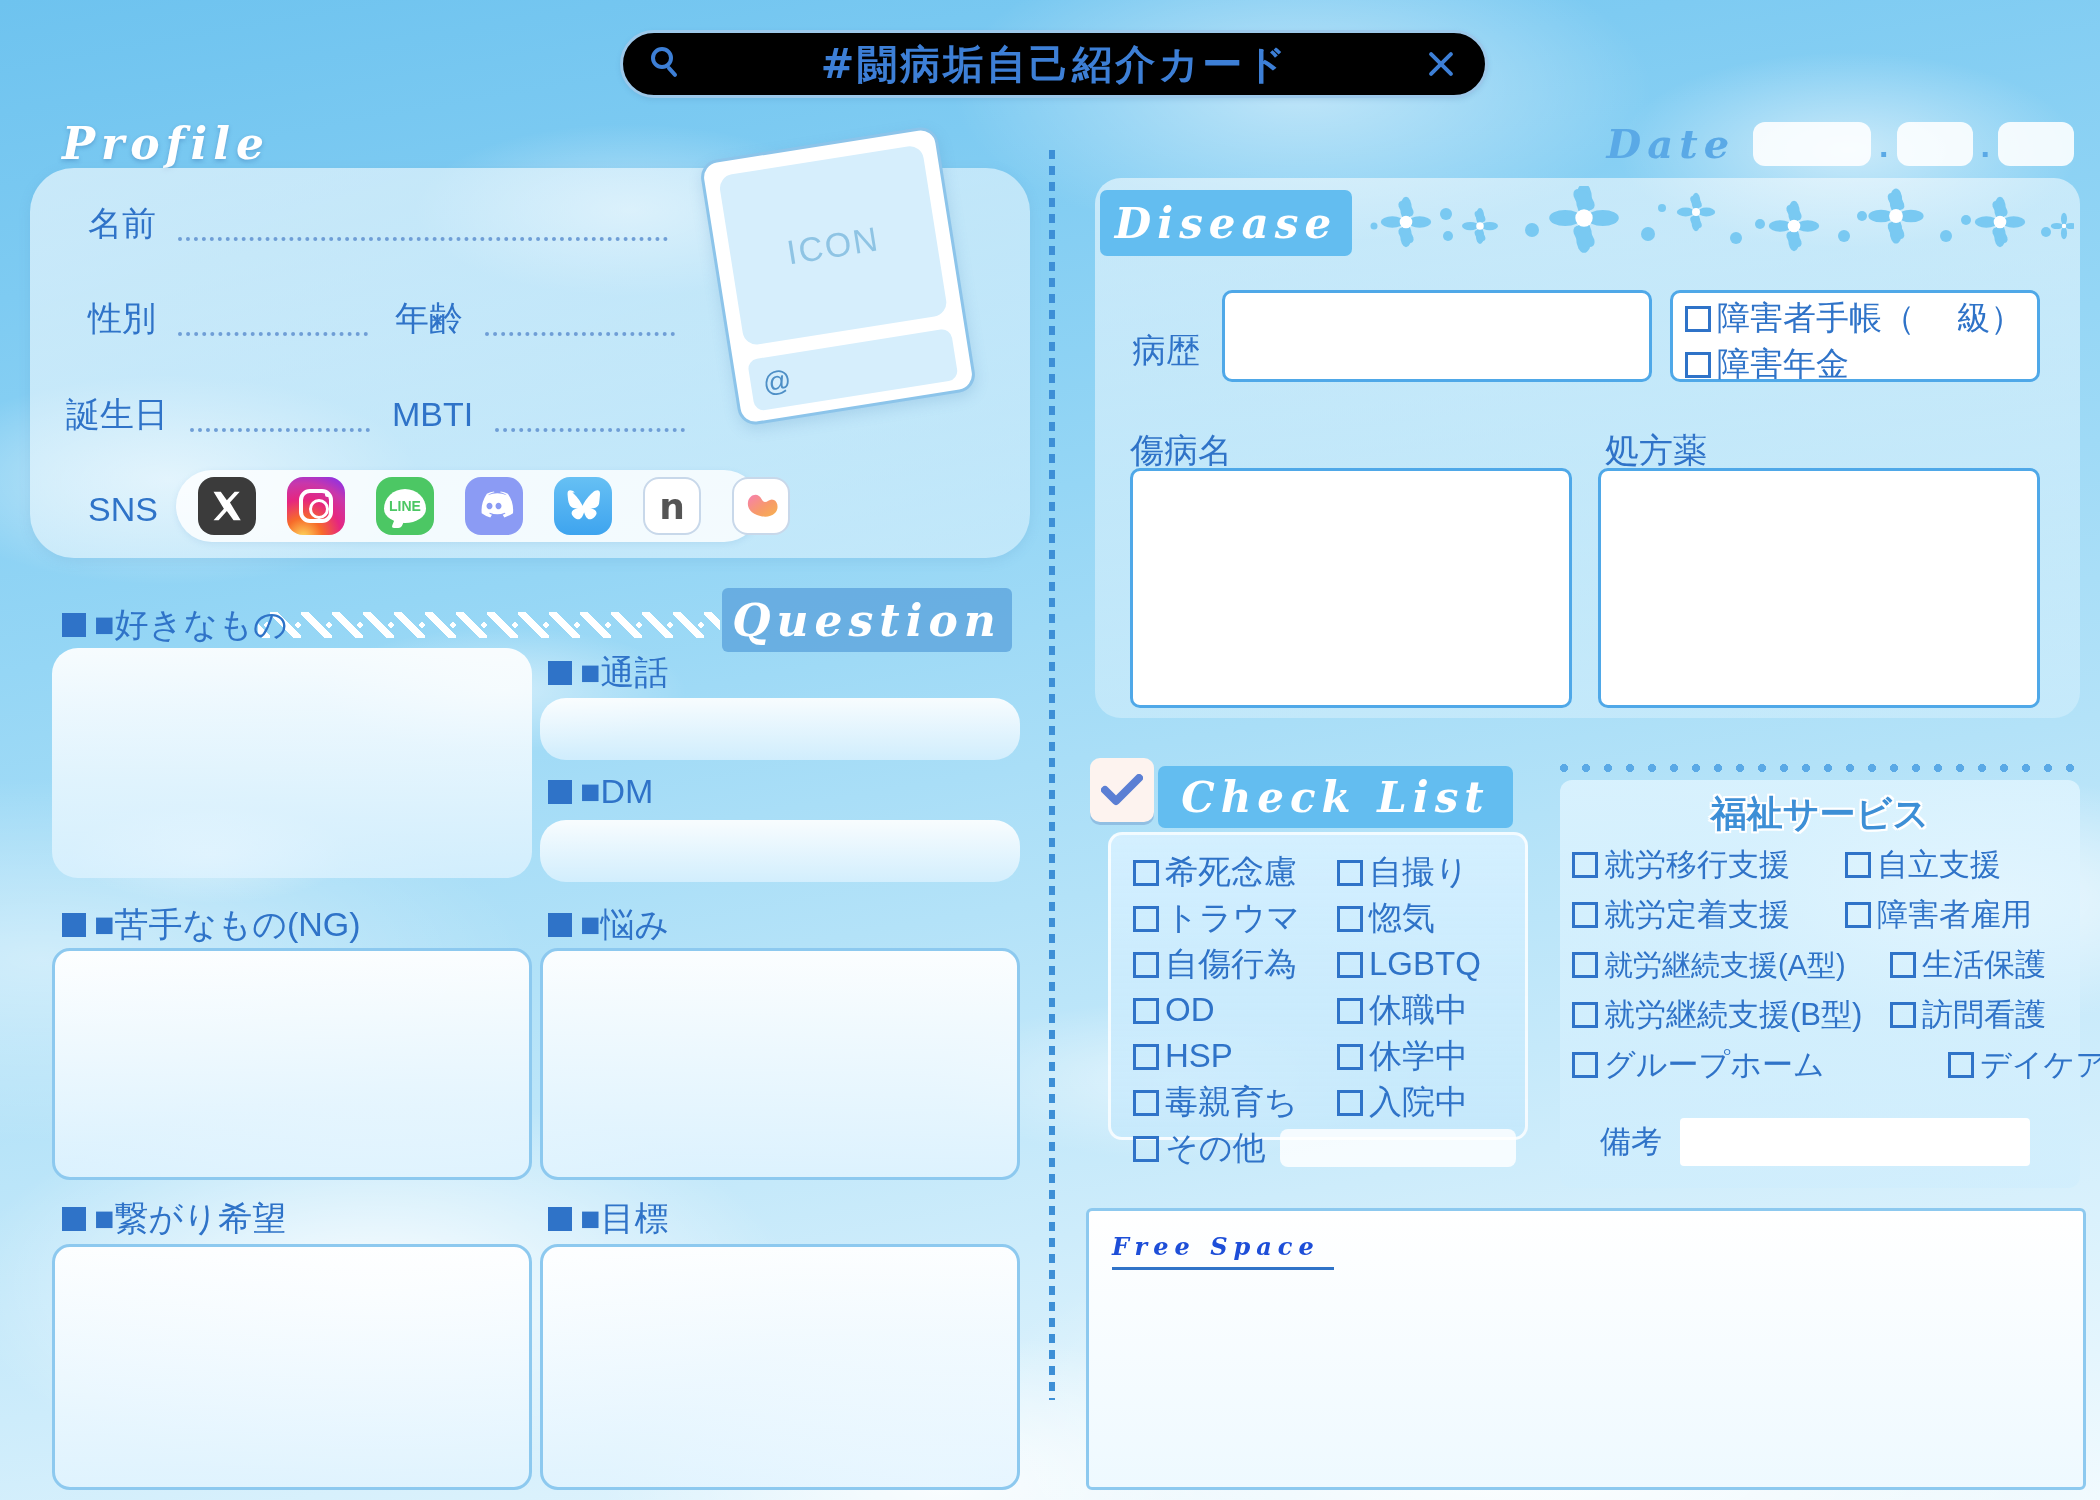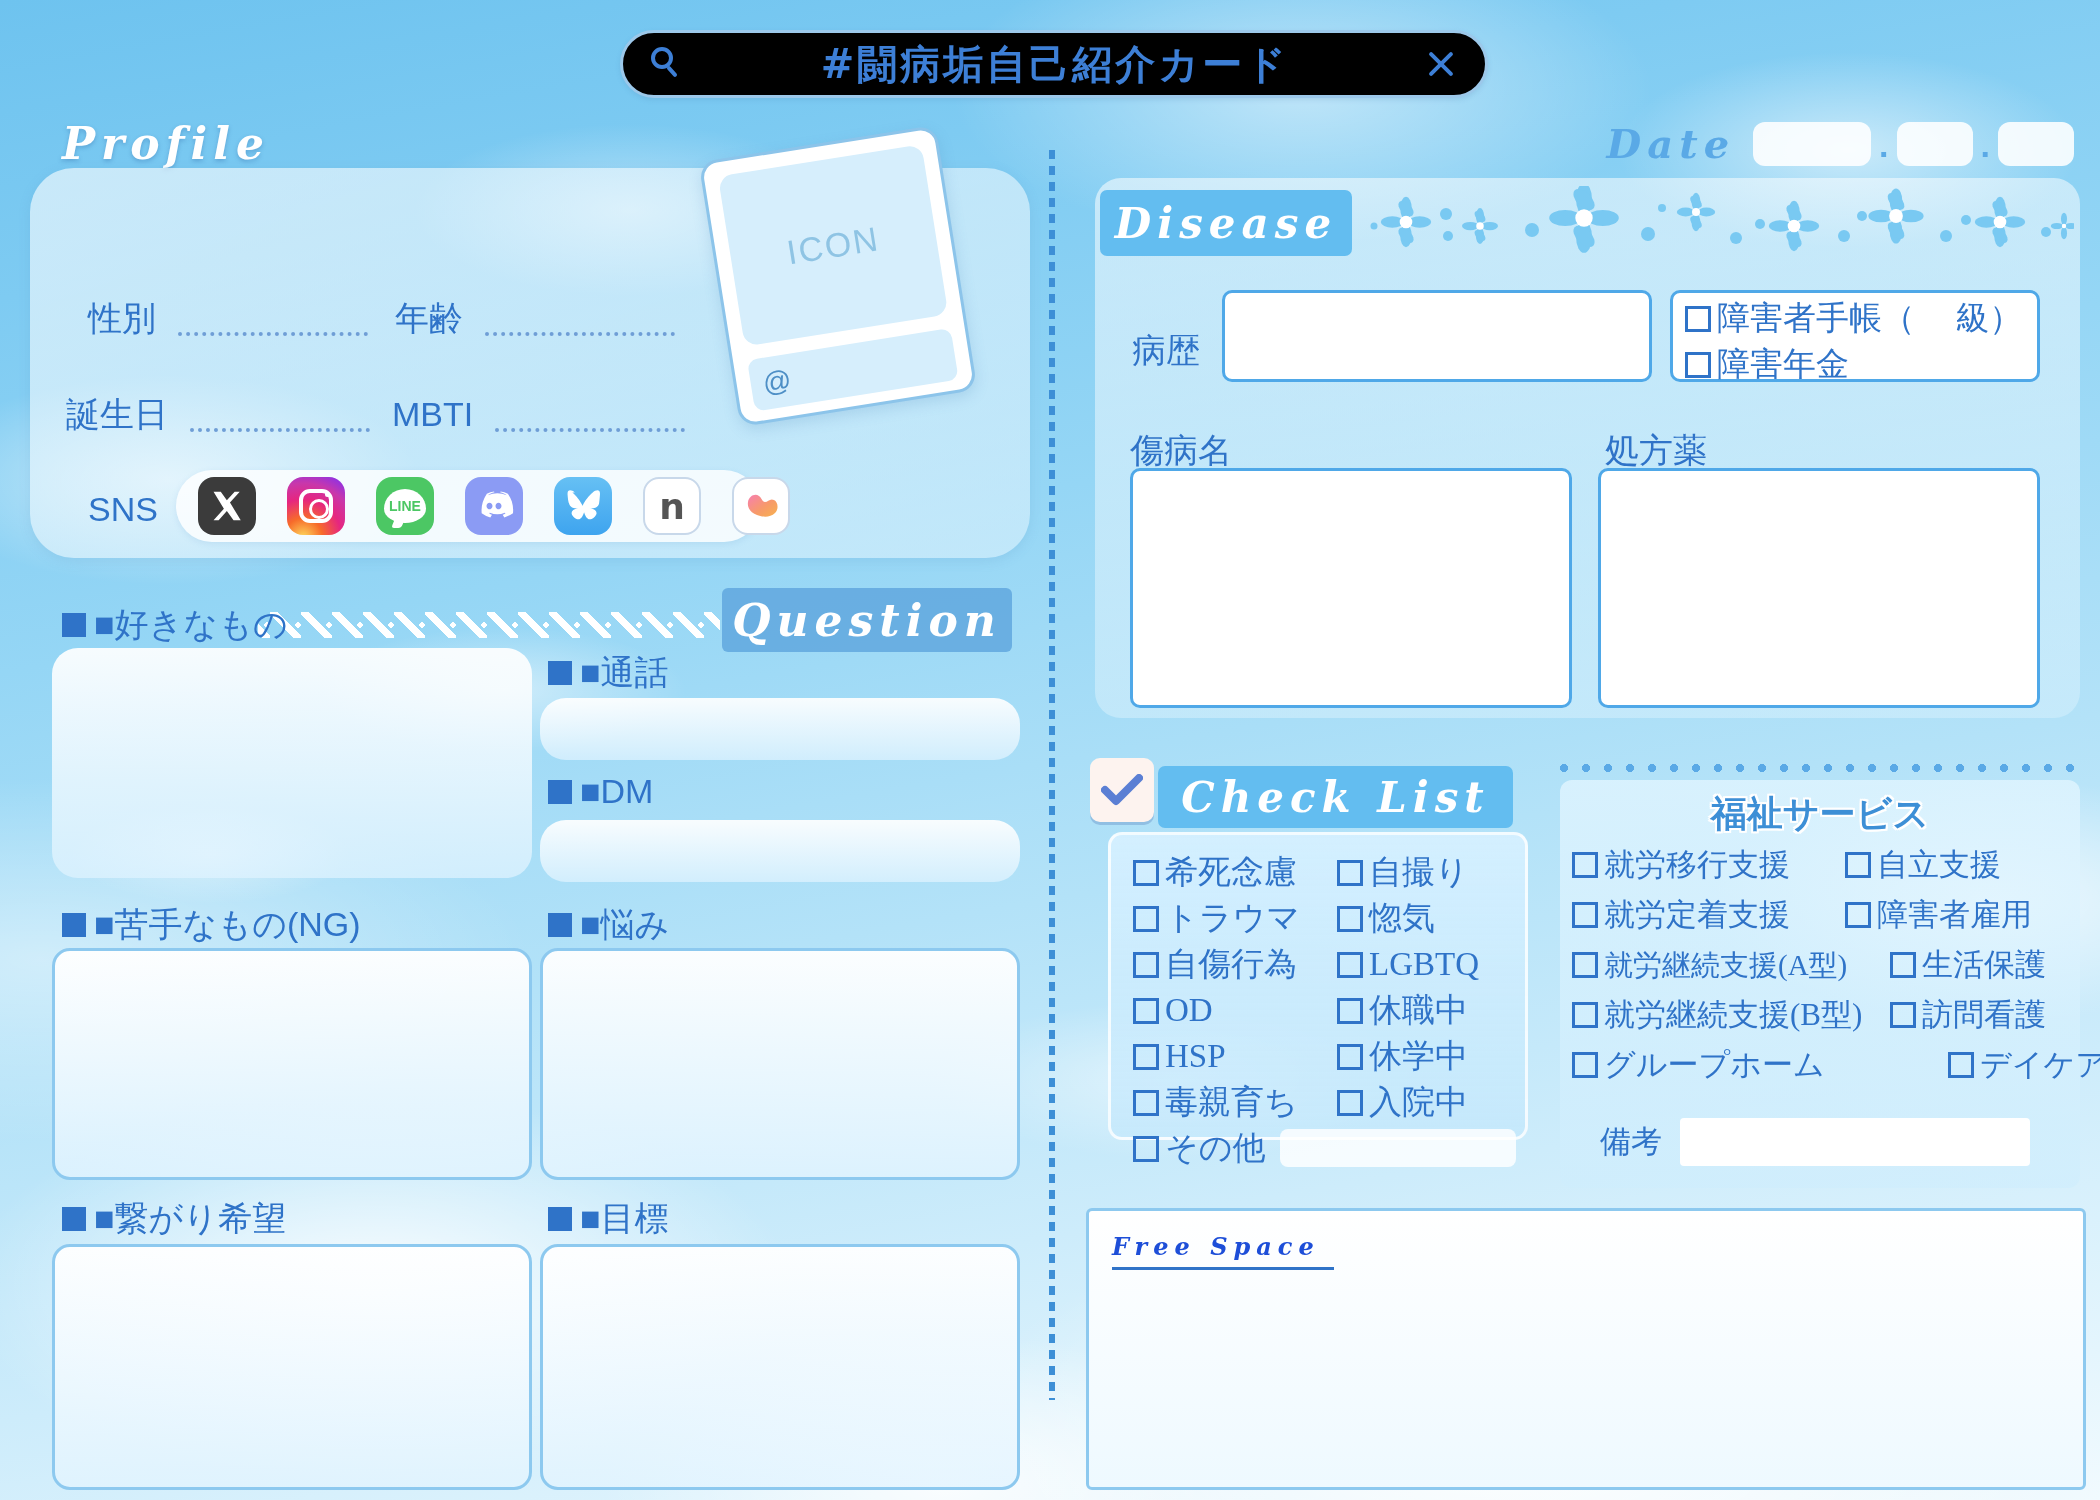--- a/index.html
+++ b/index.html
@@ -171,21 +171,21 @@
   #disease-badge{
     position:absolute; left:1100px; top:190px; width:252px; height:66px;
     background:#63bdf0; border-radius:7px;
     display:flex;align-items:center;justify-content:center; color:#fff; font-size:42px;
   }
   #flowers{ position:absolute; left:1362px; top:186px; width:712px; height:70px;}
   .dz-label{ position:absolute; color:#2f73c8; font-size:34px;}
   .wbox{ background:#fff; border:3px solid #4fa8e8; border-radius:10px;}
   .cbx{ display:inline-block; width:26px;height:26px;border:3px solid #2f73c8;
         vertical-align:-3px; margin-right:6px; background:transparent;}
-  .cb-line{ color:#2f73c8; font-size:33px; line-height:46px; white-space:nowrap;font-family:Liberation Serif, serif;}
+  .cb-line{ color:#2f73c8; font-size:33px; line-height:46px; white-space:nowrap;}
 
   
   #check-badge{
     position:absolute; left:1158px; top:766px; width:355px; height:62px;
     background:#63bdf0; border-radius:7px;
     display:flex;align-items:center;justify-content:center; color:#fff; font-size:42px;
   }
   #check-tick{
     position:absolute; left:1090px; top:758px; width:64px;height:64px;
     background:#fdf3ef; border-radius:10px; box-shadow:0 3px 0 rgba(90,130,190,.35);
@@ -247,20 +247,24 @@
     <span class="df" style="width:118px"></span>
     <span class="dot">.</span>
     <span class="df" style="width:76px"></span>
     <span class="dot">.</span>
     <span class="df" style="width:76px"></span>
   </div>
 
   <div id="profile-title" class="script">Profile</div>
   <div id="profile-card"></div>
 
+  <div class="p-row" style="left:88px; top:205px; width:600px;">
+    <span class="p-label">名前</span>
+    <span class="p-line" style="width:490px"></span>
+  </div>
 
   <div class="p-row" style="left:88px; top:300px;">
     <span class="p-label">性別</span>
     <span class="p-line" style="width:190px"></span>
   </div>
   <div class="p-row" style="left:395px; top:300px;">
     <span class="p-label">年齢</span>
     <span class="p-line" style="width:190px"></span>
   </div>
 

